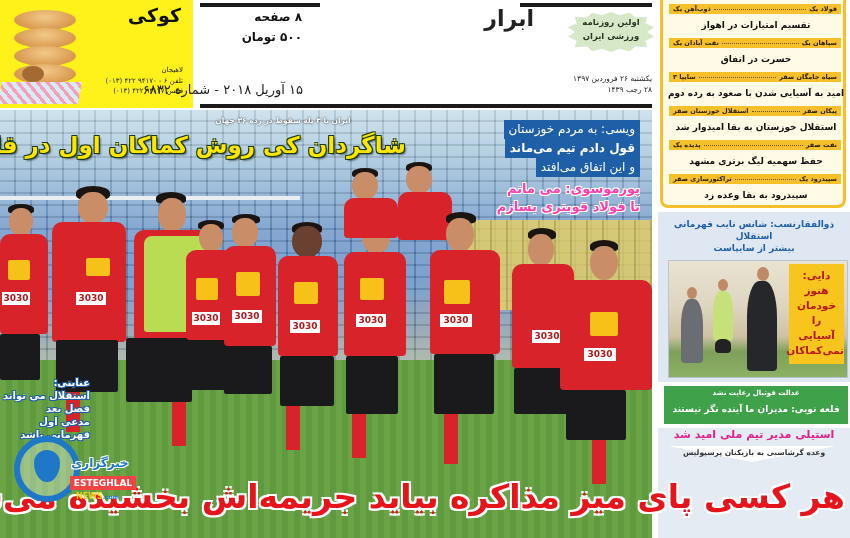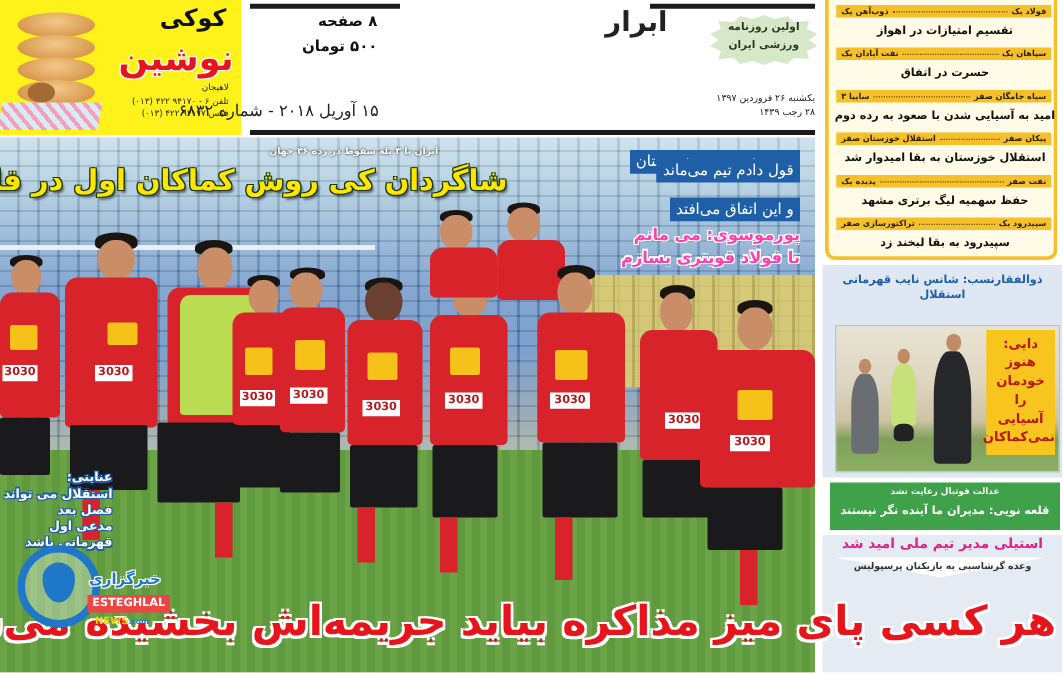--- a/index.html
+++ b/index.html
@@ -119,21 +119,20 @@
 <div class="ad-box">
   <div class="ad-cookies">
     <div class="cookie" style="top:4px;"></div>
     <div class="cookie" style="top:22px;"></div>
     <div class="cookie" style="top:40px;"></div>
     <div class="cookie" style="top:58px;"></div>
   </div>
   <div class="ad-cloth"></div>
   <div class="ad-walnut"></div>
   <div class="ad-brand-small">کوکی</div>
-  <div class="ad-brand">نوشین</div>
   <div class="ad-line" style="top:66px;">لاهیجان</div>
   <div class="ad-line" style="top:77px;padding-left:38px;">تلفن ۶ - ۹۴۱۷۰ ۴۲۲ (۰۱۳)</div>
   <div class="ad-line" style="top:87px;">فکس ۹۴۱۷۷ ۴۲۲ (۰۱۳)</div>
   <div class="ad-web">www.NOOSHEEN.com</div>
 </div>
 
 <div class="rule-top" style="left:200px; width:120px;"></div>
 <div class="rule-top" style="left:520px; width:132px;"></div>
 <div class="rule-bottom"></div>
 
@@ -184,26 +183,27 @@
       <span>نفت صفر</span>
       <span class="dots"></span>
       <span>پدیده یک</span>
     </div>
   <div class="score-head" style="top:156px;">حفظ سهمیه لیگ برتری مشهد</div>
   <div class="score-bar" style="top:174px;">
       <span>سپیدرود یک</span>
       <span class="dots"></span>
       <span>تراکتورسازی صفر</span>
     </div>
-  <div class="score-head" style="top:190px;">سپیدرود به بقا لبخند زد</div>
+  <div class="score-head" style="top:190px;">سپیدرود به بقا وعده زد</div>
 </div>
 
 <div class="side-mid">
   <div class="side-mid-title">
     <div>ذوالفقارنسب: شانس نایب قهرمانی استقلال</div>
+    <div>بیشتر از سایپاست</div>
   </div>
   <div class="side-photo">
     <div class="side-person" style="left:12px; top:38px; width:22px; height:64px; background:#6a6e73;"></div>
     <div class="side-head" style="left:18px; top:26px;"></div>
     <div class="side-person" style="left:44px; top:30px; width:20px; height:50px; background:#c6e07a;"></div>
     <div class="side-person" style="left:46px; top:78px; width:16px; height:14px; background:#222;"></div>
     <div class="side-head" style="left:49px; top:18px;"></div>
     <div class="side-person" style="left:78px; top:20px; width:30px; height:90px; background:#26272b;"></div>
     <div class="side-head" style="left:88px; top:6px; width:12px; height:14px;"></div>
   </div>
@@ -326,21 +326,21 @@
     <div class="p-num" style="left:32px; top:108px; width:32px;">3030</div>
     <div class="p-shorts" style="left:14px; top:150px; width:60px; height:50px;"></div>
     <div class="p-socks" style="left:40px; top:200px; width:14px; height:44px;"></div>
   </div>
 </div>
 
 <div class="kicker">ایران با ۳ پله سقوط در رده ۳۶ جهان</div>
 <div class="headline-yellow">شاگردان کی روش کماکان اول در قاره آسیا</div>
 
 <div class="quote-blue" style="top:120px;">ویسی: به مردم خوزستان</div>
-<div class="quote-blue" style="top:127px;">قول دادم تیم می‌ماند</div>
+<div class="quote-blue" style="top:139px;font-weight:bold;">قول دادم تیم می‌ماند</div>
 <div class="quote-blue" style="top:158px;">و این اتفاق می‌افتد</div>
 <div class="quote-pink" style="top:180px;margin-left:16px;">پورموسوی: می مانم</div>
 <div class="quote-pink" style="top:198px;">تا فولاد قویتری بسازم</div>
 
 <div class="left-quote">
   <span>عنایتی:</span>
   <span>استقلال می تواند</span>
   <span>فصل بعد</span>
   <span>مدعی اول</span>
   <span>قهرمانی باشد</span>

